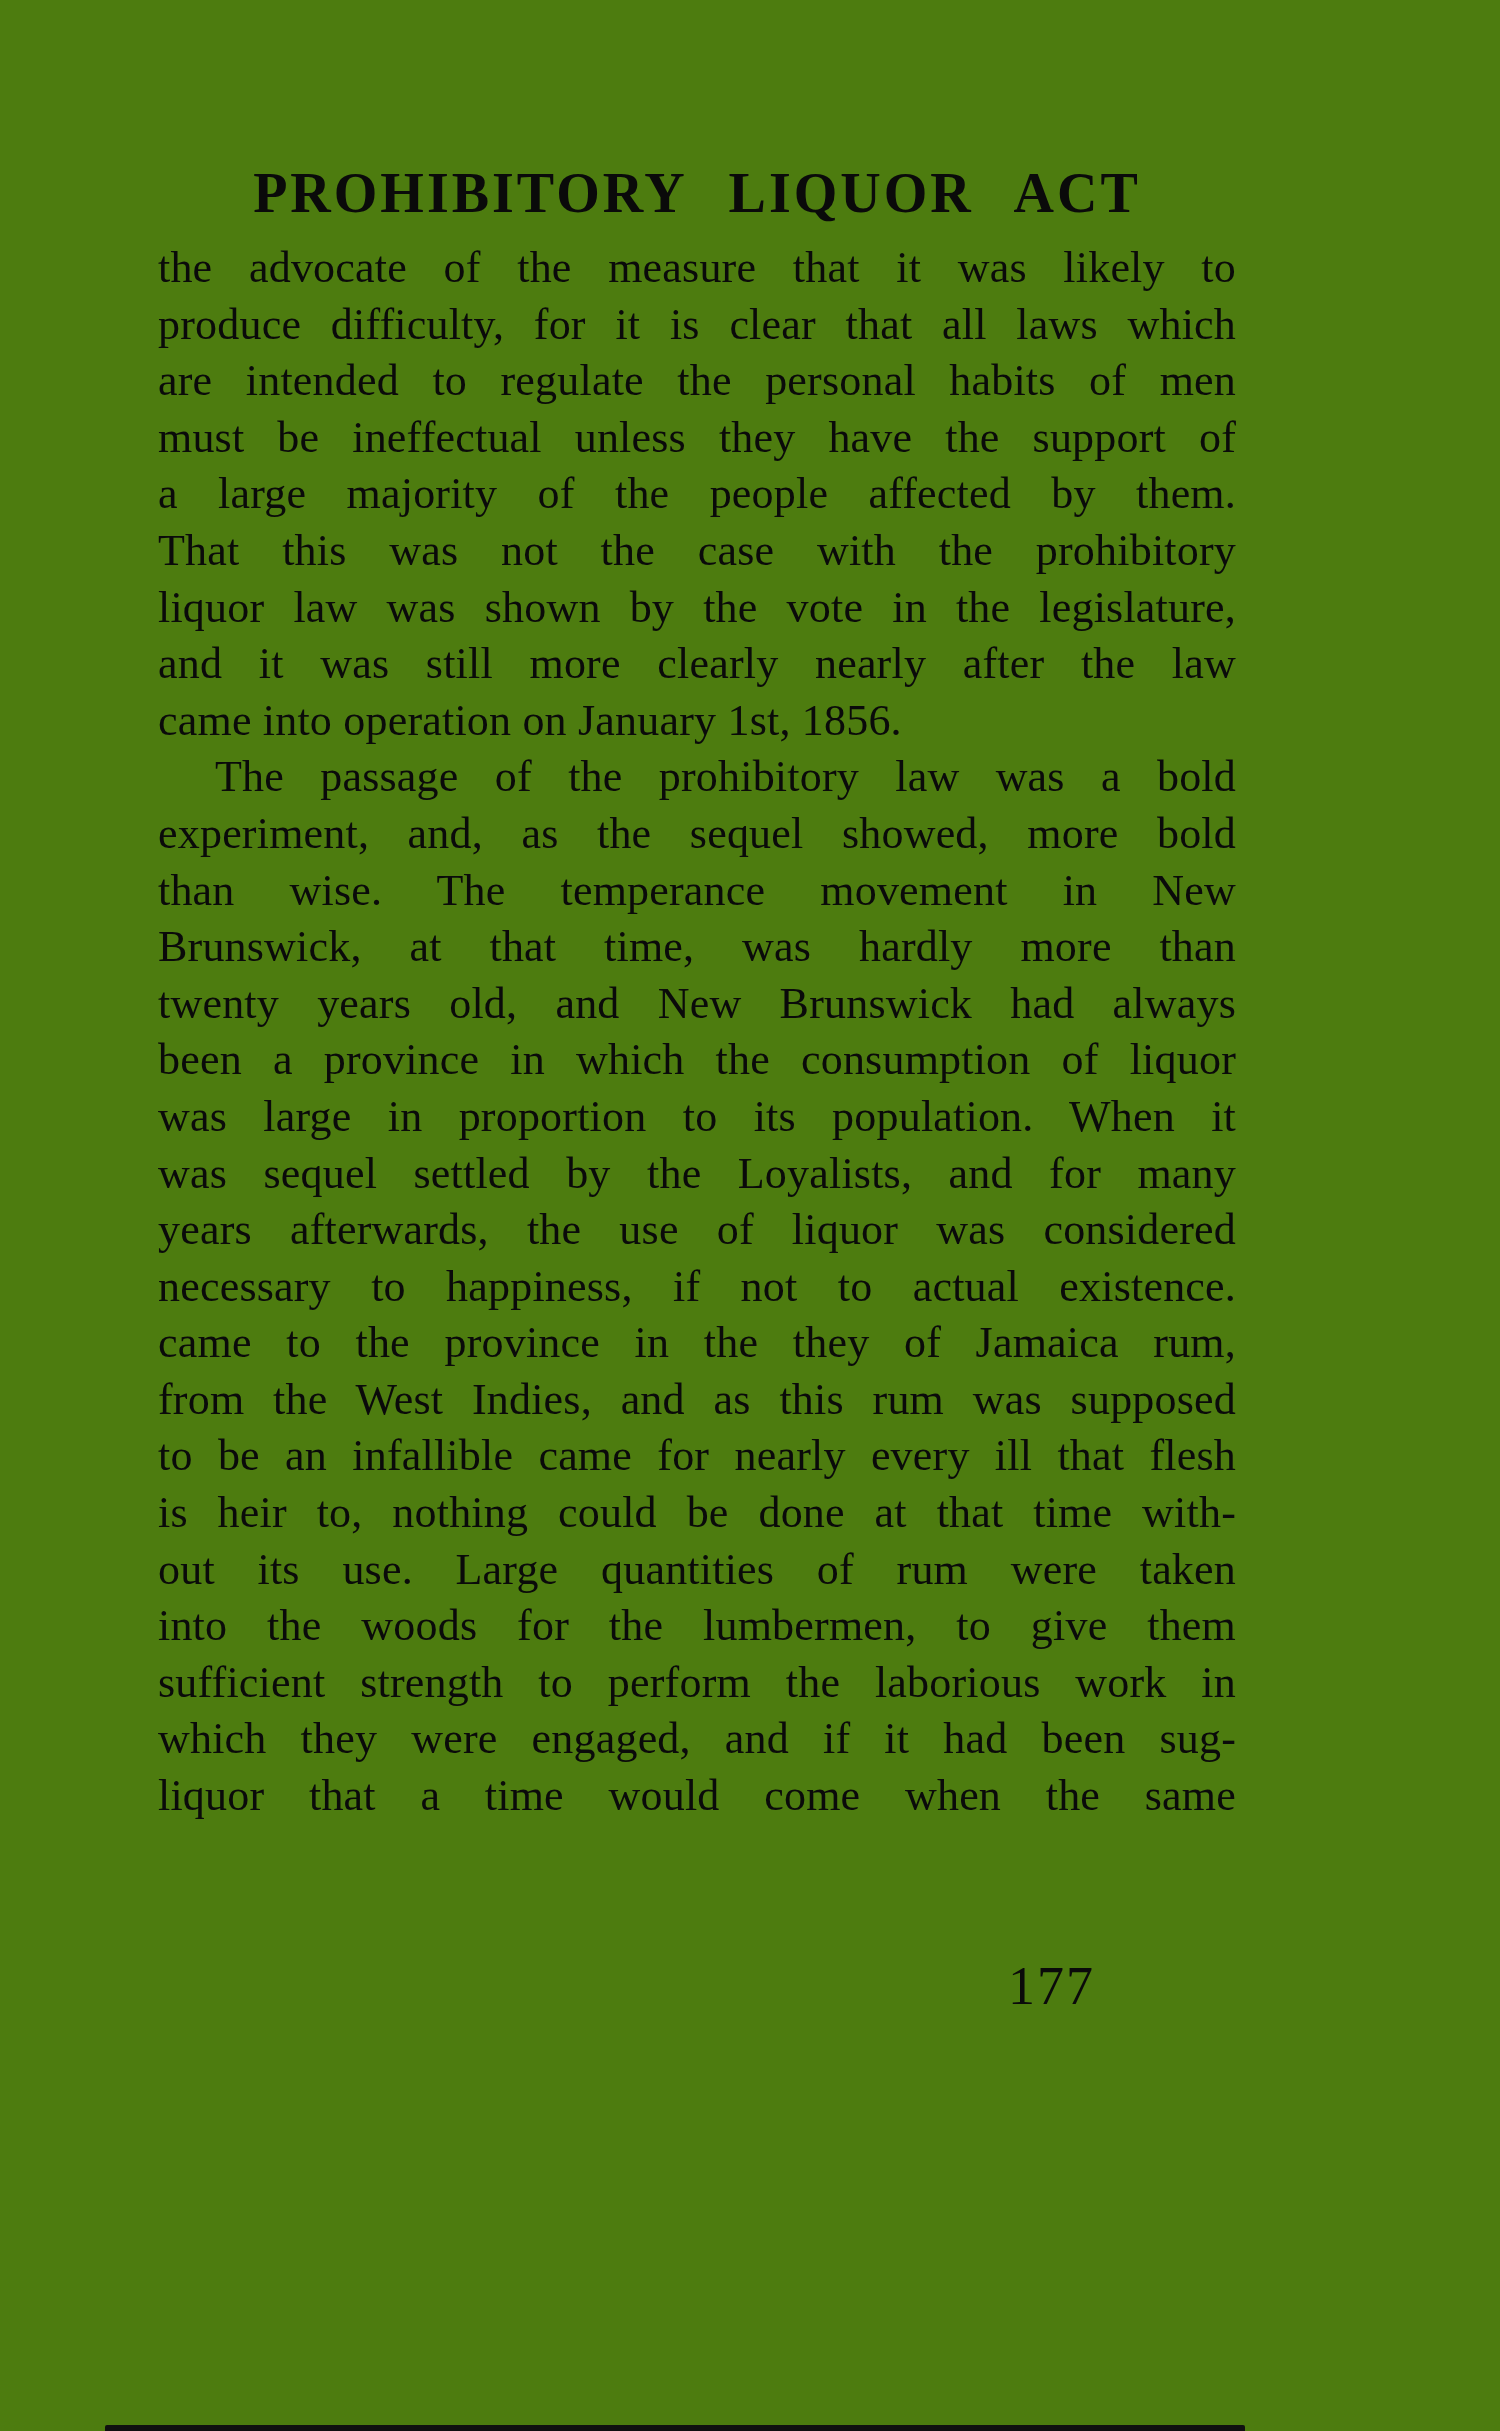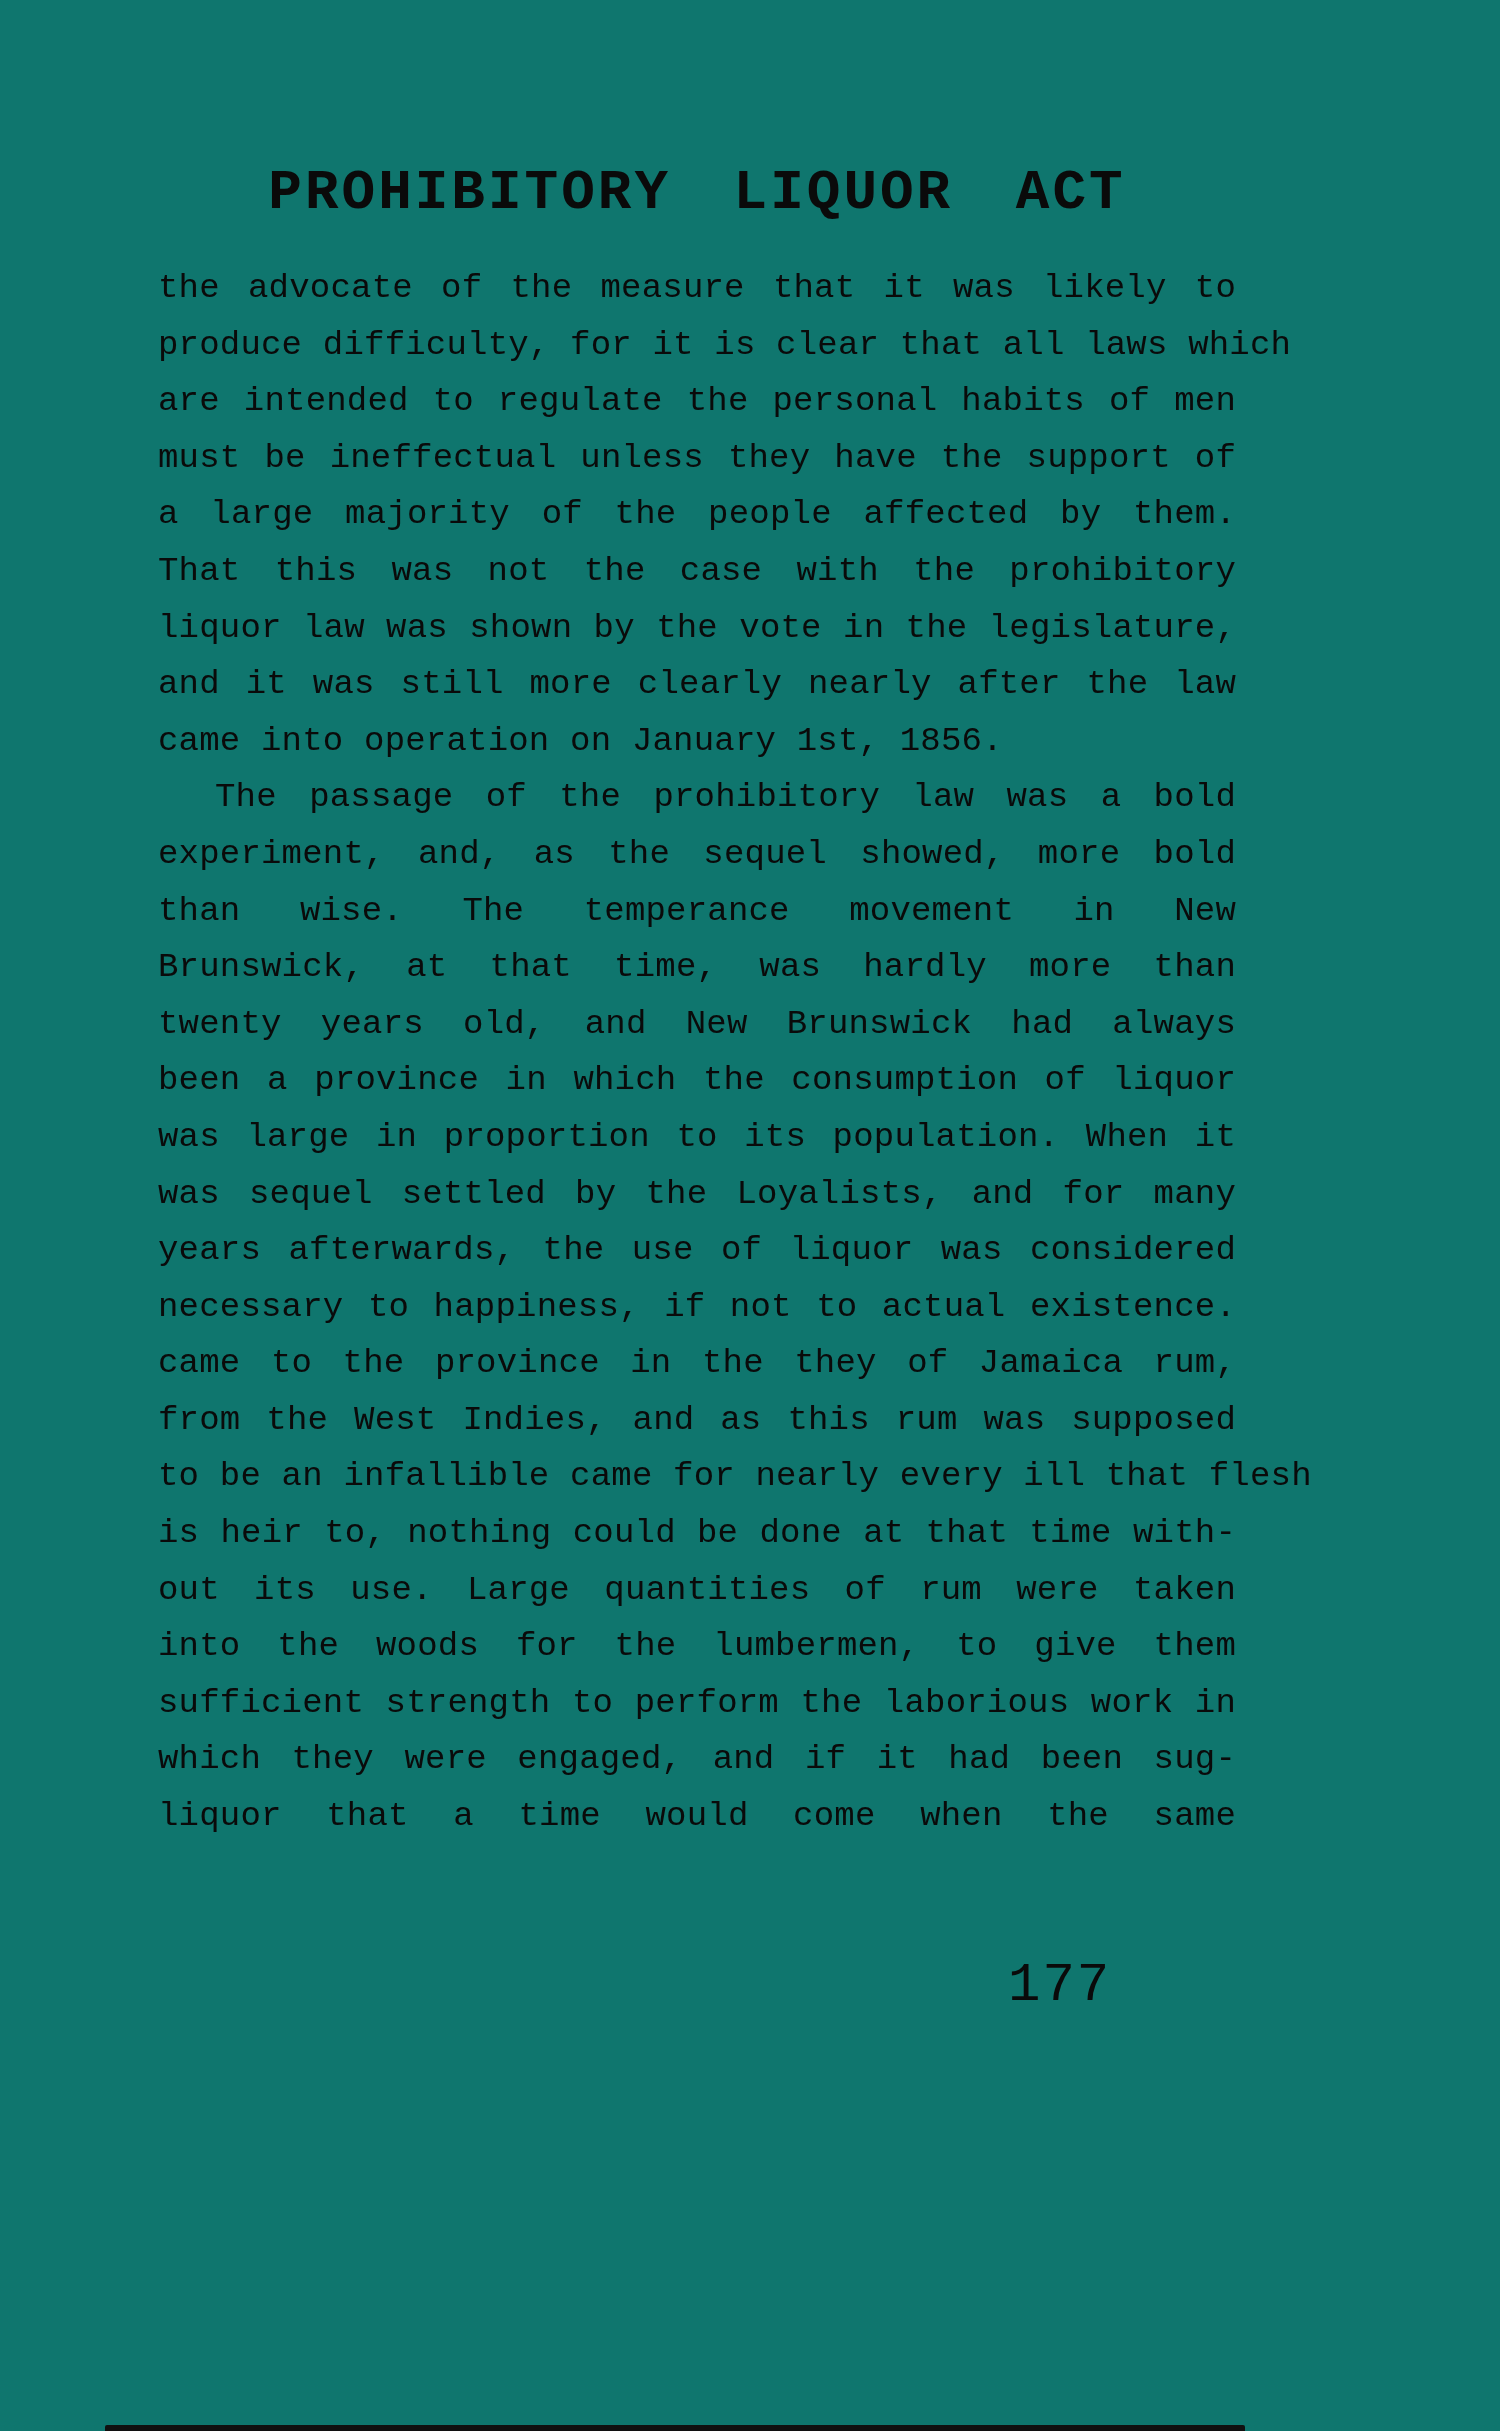--- a/index.html
+++ b/index.html
@@ -11,42 +11,41 @@
     width: 1500px;
     height: 2431px;
     position: relative;
     overflow: hidden;
     font-family: "Liberation Serif", "DejaVu Serif", serif;
     color: #0a0a0a;
   }
   .page {
     position: absolute;
     inset: 0;
-    background: #0f766e;
-    font-family: Liberation Mono, monospace;
+    background: #4d7c0f;
   }
   .heading {
     position: absolute;
     left: 158px;
     top: 163px;
     width: 1078px;
     text-align: center;
     font-size: 56px;
     line-height: 60px;
     font-weight: bold;
     letter-spacing: 3px;
     word-spacing: 26px;
     white-space: nowrap;
   }
   .textblock {
     position: absolute;
     left: 158px;
-    top: 260px;
+    top: 240px;
     width: 1078px;
-    font-size: 34px;
+    font-size: 44px;
   }
   .line {
     height: 56.6px;
     line-height: 56.6px;
     text-align: justify;
     text-align-last: justify;
     white-space: nowrap;
     letter-spacing: 0.2px;
   }
   .line.para-end {

